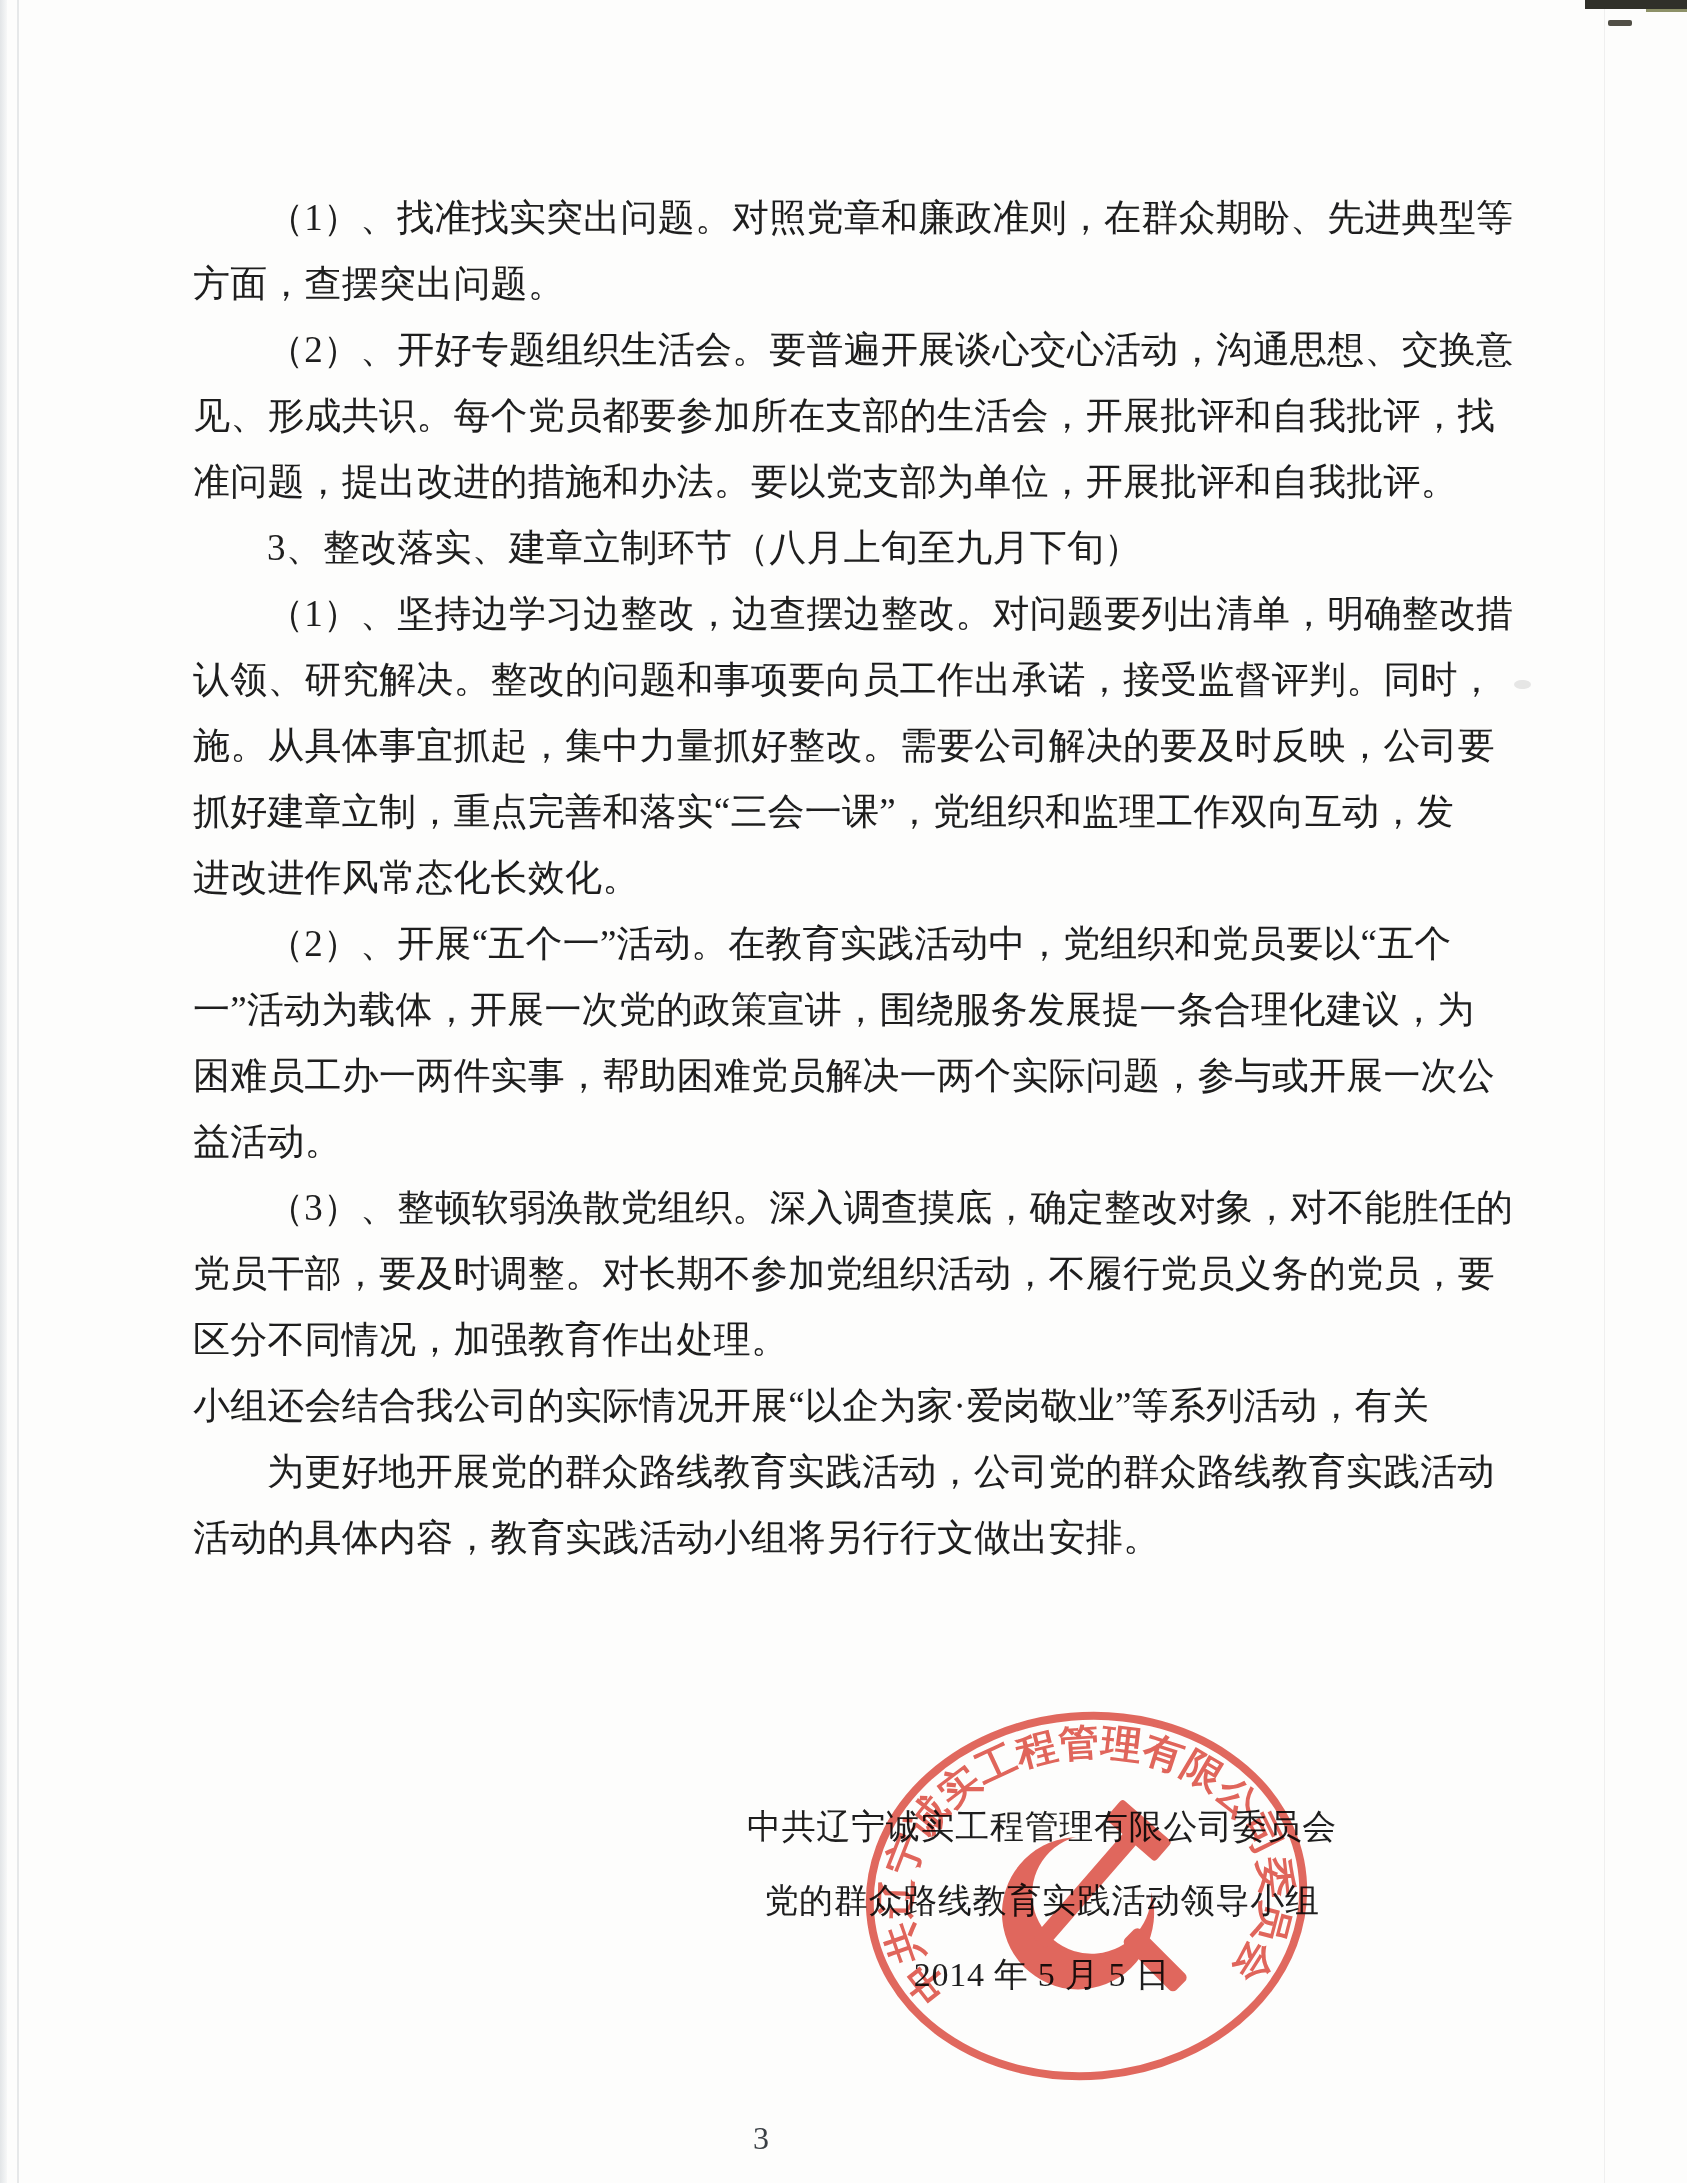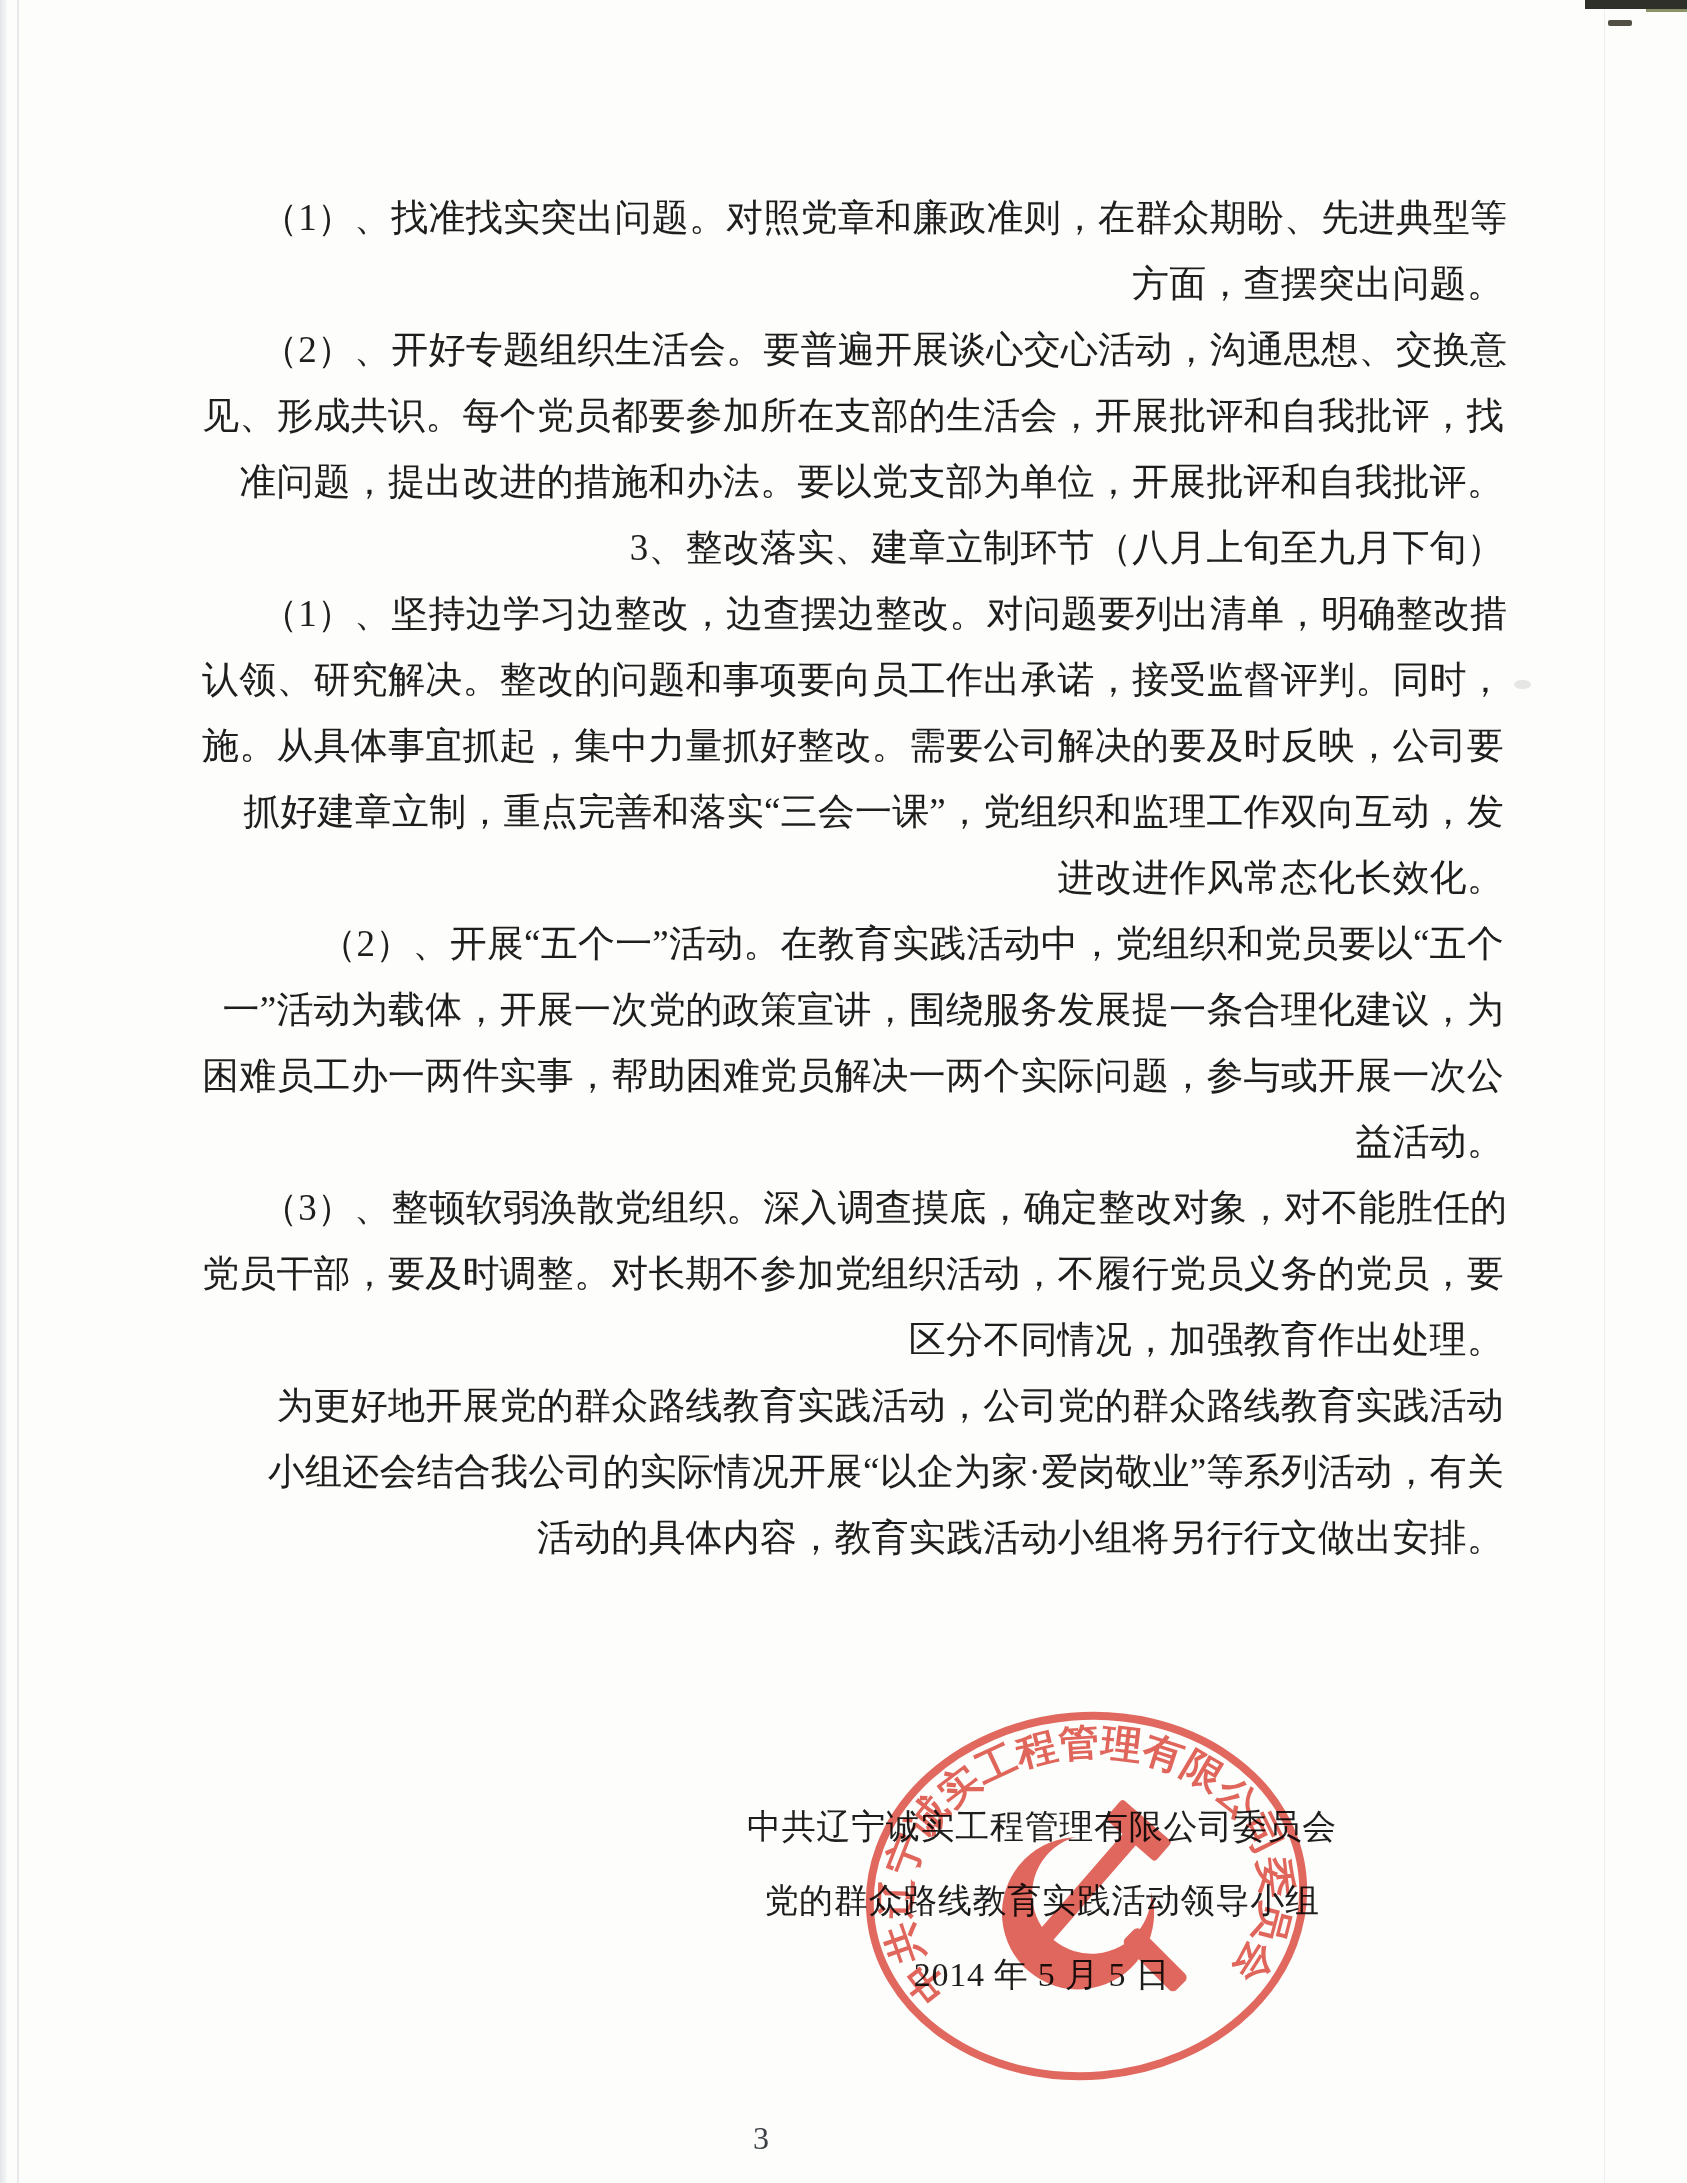--- a/index.html
+++ b/index.html
@@ -15,21 +15,21 @@
   .edge-left{position:absolute;left:0;top:0;width:6.6px;height:2183px;
     background:linear-gradient(to right,#e2e5e7,#f7f8f8);}
   .fold-left{position:absolute;left:17px;top:0;width:2px;height:2183px;background:#e6e8e9;}
   .fold-right{position:absolute;left:1604px;top:0;width:1.3px;height:2183px;background:#efefef;}
   .corner-mark{position:absolute;left:1585px;top:0;width:102px;height:8.6px;background:#30302a;}
   .corner-mark2{position:absolute;left:1646px;top:8.6px;width:41px;height:3.3px;background:#8d9168;}
   .corner-dash{position:absolute;left:1608px;top:20px;width:24px;height:6px;background:#514f46;border-radius:2px;}
   .smudge{position:absolute;left:1514px;top:680px;width:17px;height:9.3px;background:#dcdcdc;border-radius:50%;opacity:.7;}
 
   
-  .body-text{position:absolute;left:187px;top:185px;width:1317px;text-align:right;}
+  .body-text{position:absolute;left:193px;top:185px;width:1317px;}
   .body-text p.line{
     margin:0;height:66px;line-height:66px;
     font-size:37px;letter-spacing:0.2px;white-space:nowrap;
   }
   .body-text p.ind{text-indent:74px;}
 
   
   .signature{position:absolute;left:711px;top:1790px;width:662px;text-align:center;}
   .signature p{margin:0;height:74px;line-height:74px;font-size:34px;letter-spacing:0.7px;}
 
@@ -71,22 +71,22 @@
     <p class="line">施。从具体事宜抓起，集中力量抓好整改。需要公司解决的要及时反映，公司要</p>
     <p class="line">抓好建章立制，重点完善和落实“三会一课”，党组织和监理工作双向互动，发</p>
     <p class="line">进改进作风常态化长效化。</p>
     <p class="line ind">（2）、开展“五个一”活动。在教育实践活动中，党组织和党员要以“五个</p>
     <p class="line">一”活动为载体，开展一次党的政策宣讲，围绕服务发展提一条合理化建议，为</p>
     <p class="line">困难员工办一两件实事，帮助困难党员解决一两个实际问题，参与或开展一次公</p>
     <p class="line">益活动。</p>
     <p class="line ind">（3）、整顿软弱涣散党组织。深入调查摸底，确定整改对象，对不能胜任的</p>
     <p class="line">党员干部，要及时调整。对长期不参加党组织活动，不履行党员义务的党员，要</p>
     <p class="line">区分不同情况，加强教育作出处理。</p>
+    <p class="line">小组还会结合我公司的实际情况开展“以企为家·爱岗敬业”等系列活动，有关</p>
     <p class="line ind">为更好地开展党的群众路线教育实践活动，公司党的群众路线教育实践活动</p>
-    <p class="line">小组还会结合我公司的实际情况开展“以企为家·爱岗敬业”等系列活动，有关</p>
     <p class="line">活动的具体内容，教育实践活动小组将另行行文做出安排。</p>
   </main>
 
   <div class="signature">
     <p>中共辽宁诚实工程管理有限公司委员会</p>
     <p>党的群众路线教育实践活动领导小组</p>
     <p>2014 年 5 月 5 日</p>
   </div>
 
   <div class="stamp">

